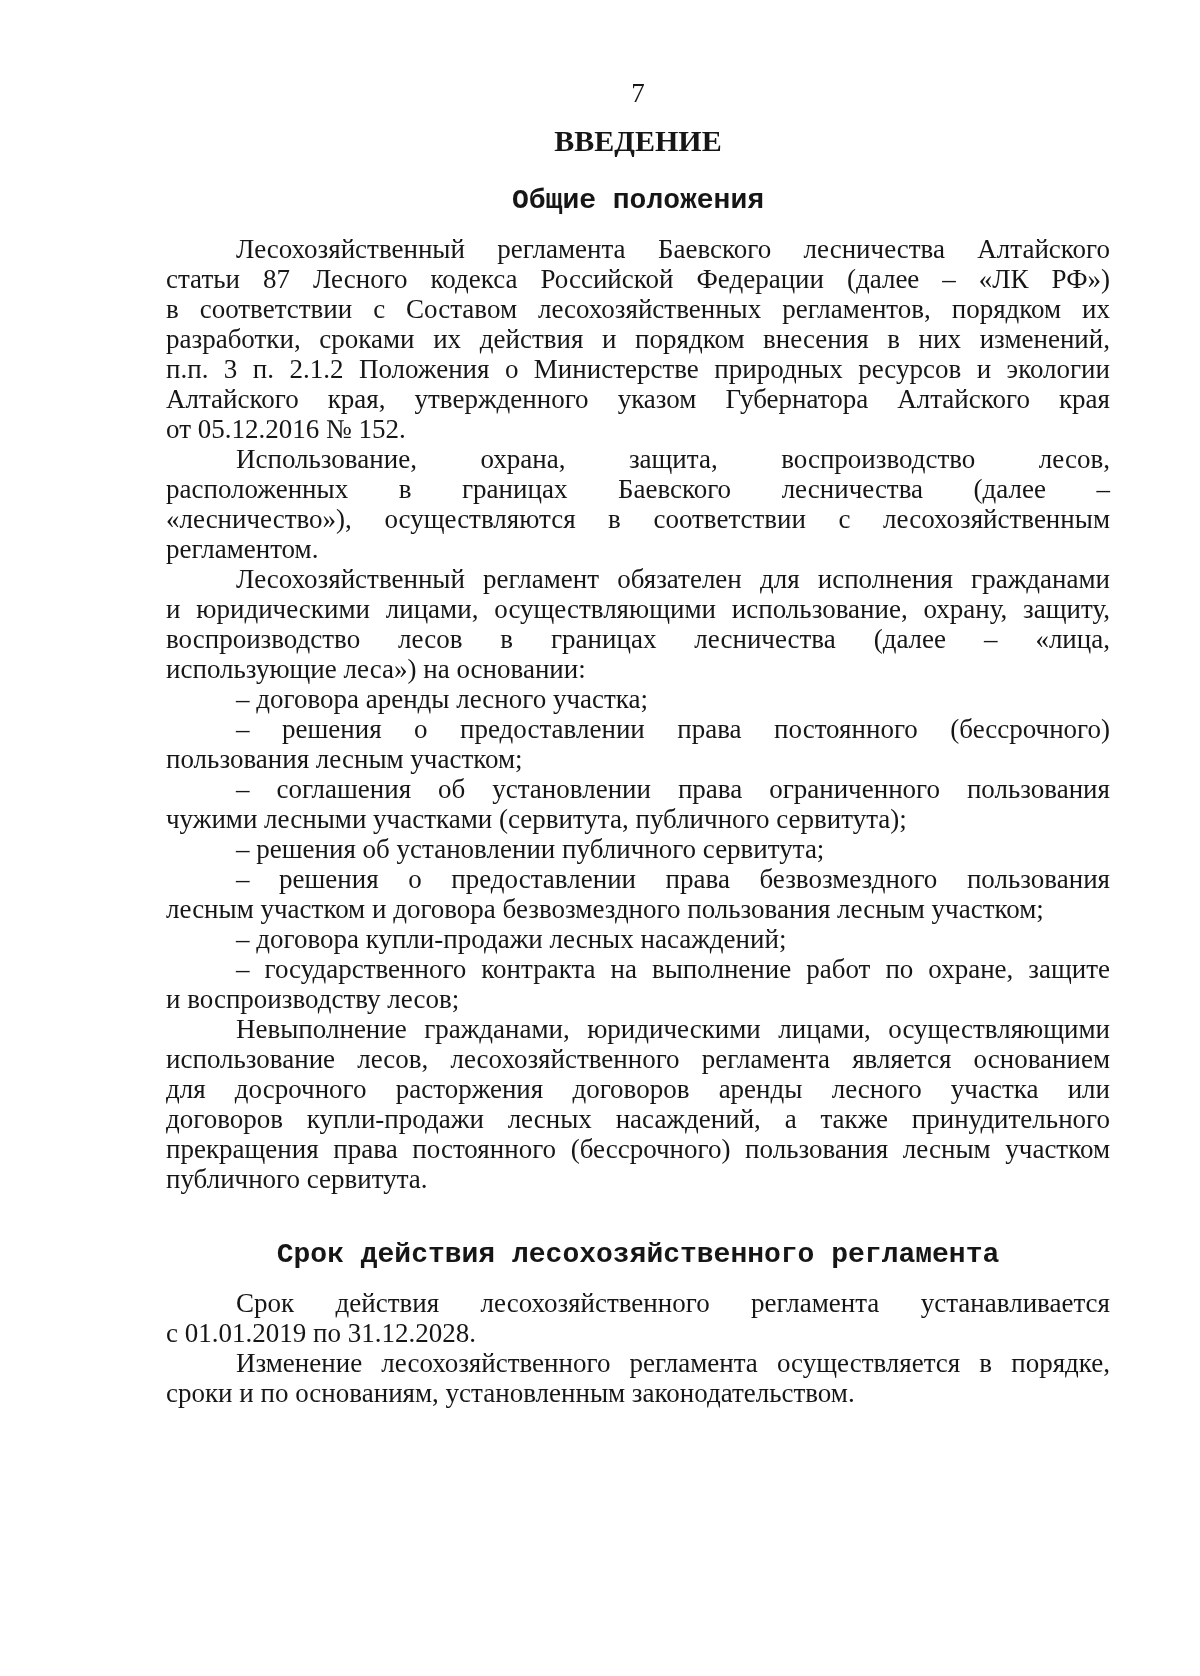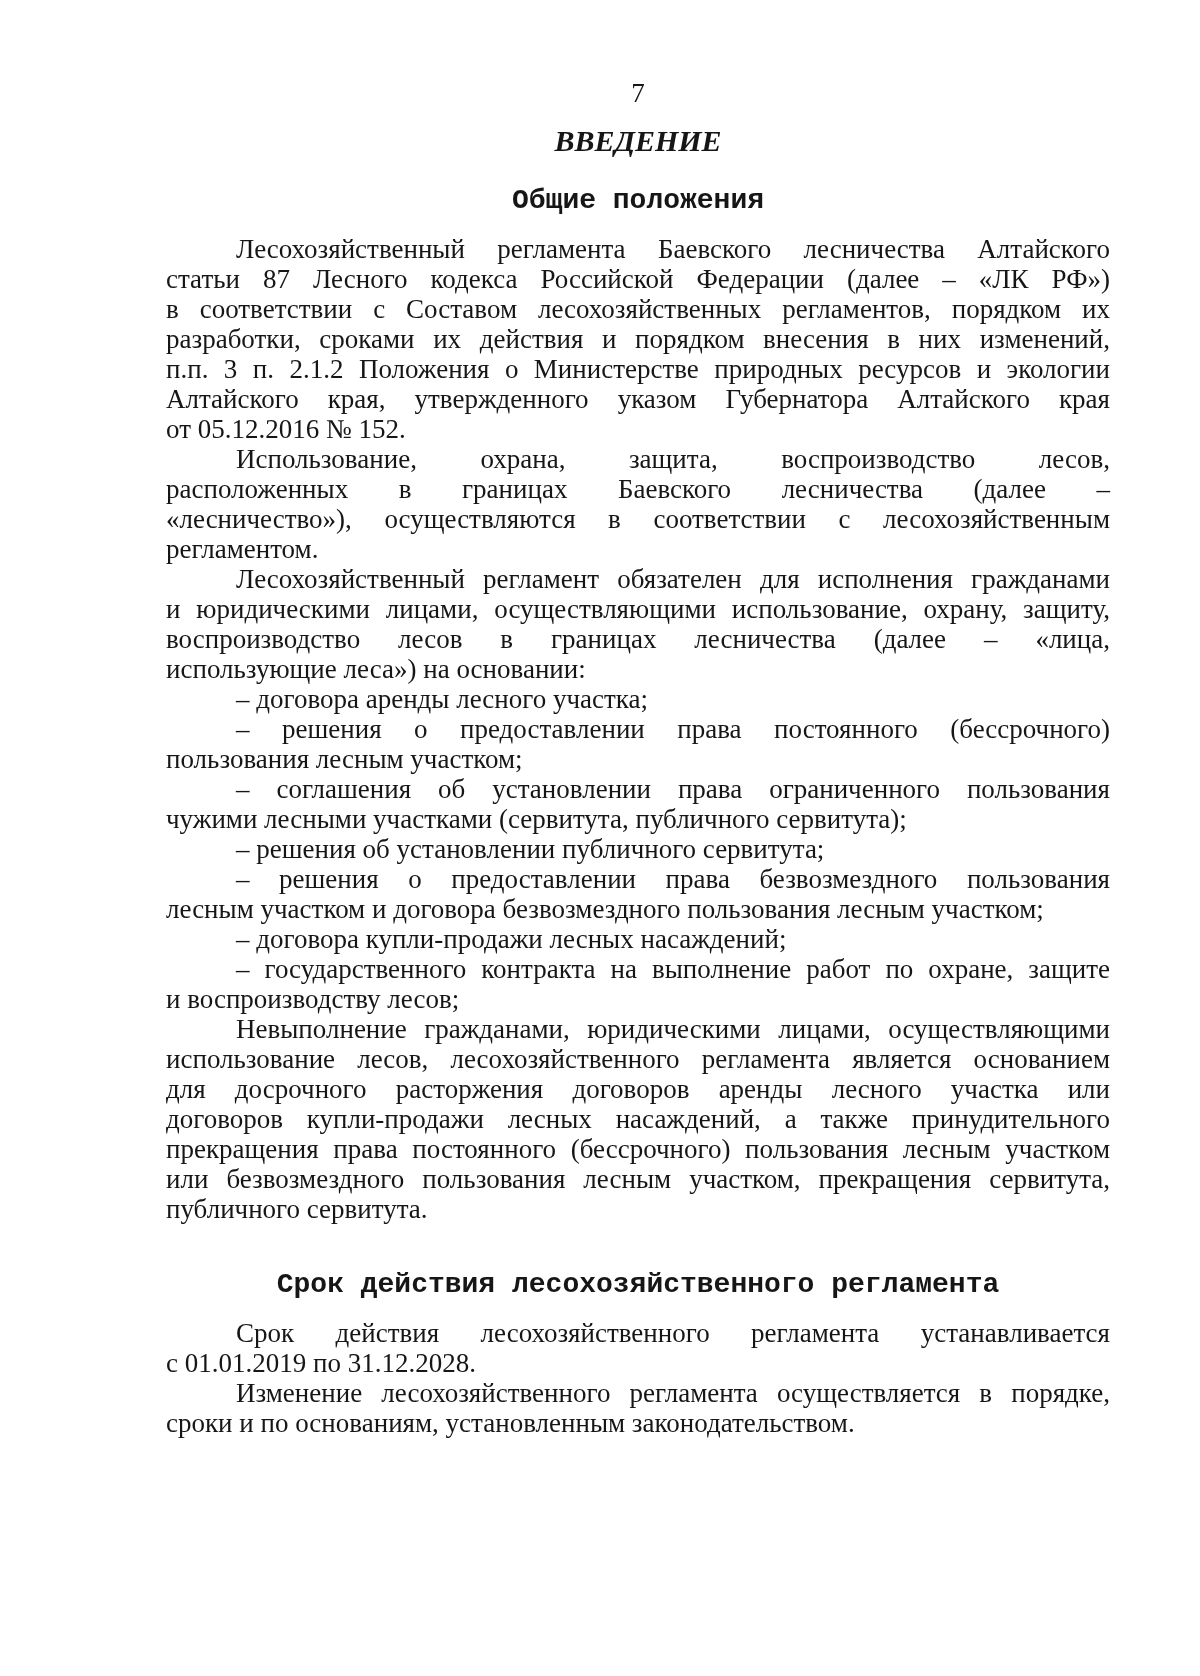--- a/index.html
+++ b/index.html
@@ -27,21 +27,20 @@
     font-size: 27px;
     line-height: 30px;
   }
   .blk { margin: 0; }
   .blk-title {
     margin-top: 16px;
     text-align: center;
     font-weight: bold;
     font-size: 30px;
     line-height: 34px;
-    font-style: italic;
   }
   .blk-section {
     text-align: center;
     font-weight: bold;
     font-size: 28px;
     line-height: 30px;
     font-family: Liberation Mono, monospace;
   }
   .blk-title + .blk-section { margin-top: 28px; }
   .blk-section + .blk-para { margin-top: 18px; }
@@ -113,21 +112,20 @@
       <div class="blk blk-list">
         <div class="tline first just">– государственного контракта на выполнение работ по охране, защите</div>
         <div class="tline">и воспроизводству лесов;</div>
       </div>
       <div class="blk blk-para">
         <div class="tline first just">Невыполнение гражданами, юридическими лицами, осуществляющими</div>
         <div class="tline just">использование лесов, лесохозяйственного регламента является основанием</div>
         <div class="tline just">для досрочного расторжения договоров аренды лесного участка или</div>
         <div class="tline just">договоров купли-продажи лесных насаждений, а также принудительного</div>
         <div class="tline just">прекращения права постоянного (бессрочного) пользования лесным участком</div>
-        <div class="tline just">или безвозмездного пользования лесным участком, прекращения сервитута,</div>
         <div class="tline">публичного сервитута.</div>
       </div>
       <div class="blk blk-section spaced">Срок действия лесохозяйственного регламента</div>
       <div class="blk blk-para">
         <div class="tline first just">Срок действия лесохозяйственного регламента устанавливается</div>
         <div class="tline">с 01.01.2019 по 31.12.2028.</div>
       </div>
       <div class="blk blk-para">
         <div class="tline first just">Изменение лесохозяйственного регламента осуществляется в порядке,</div>
         <div class="tline">сроки и по основаниям, установленным законодательством.</div>

